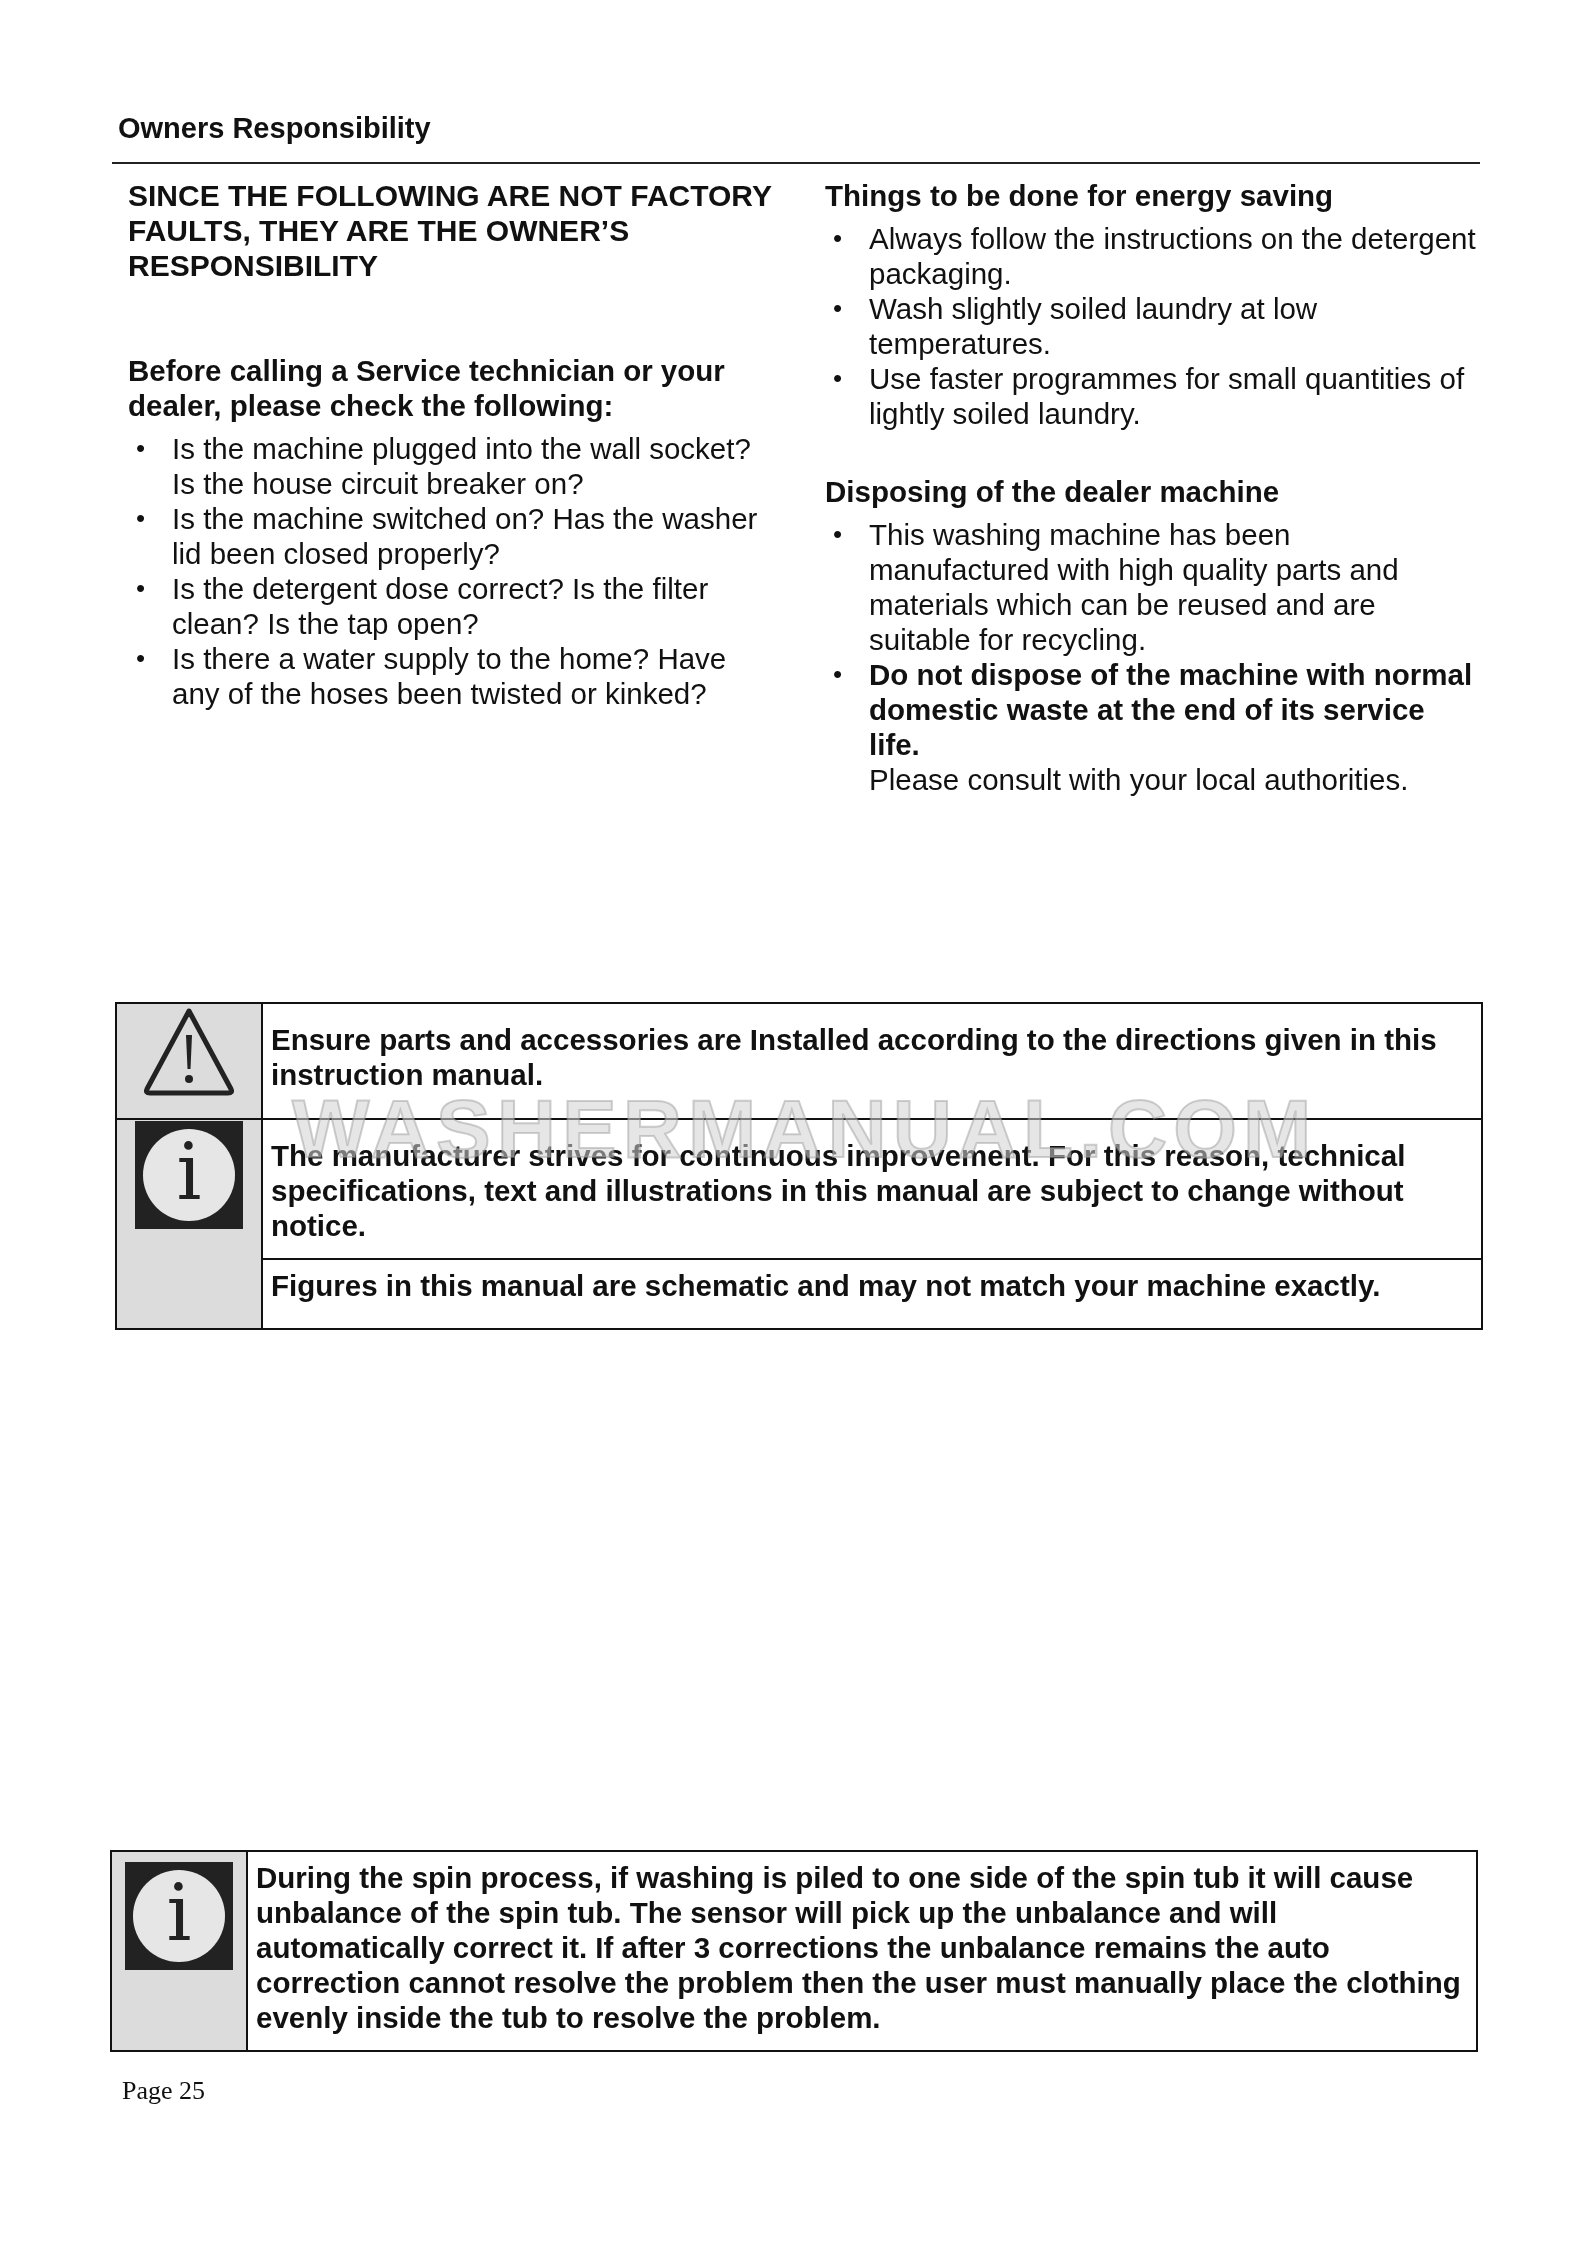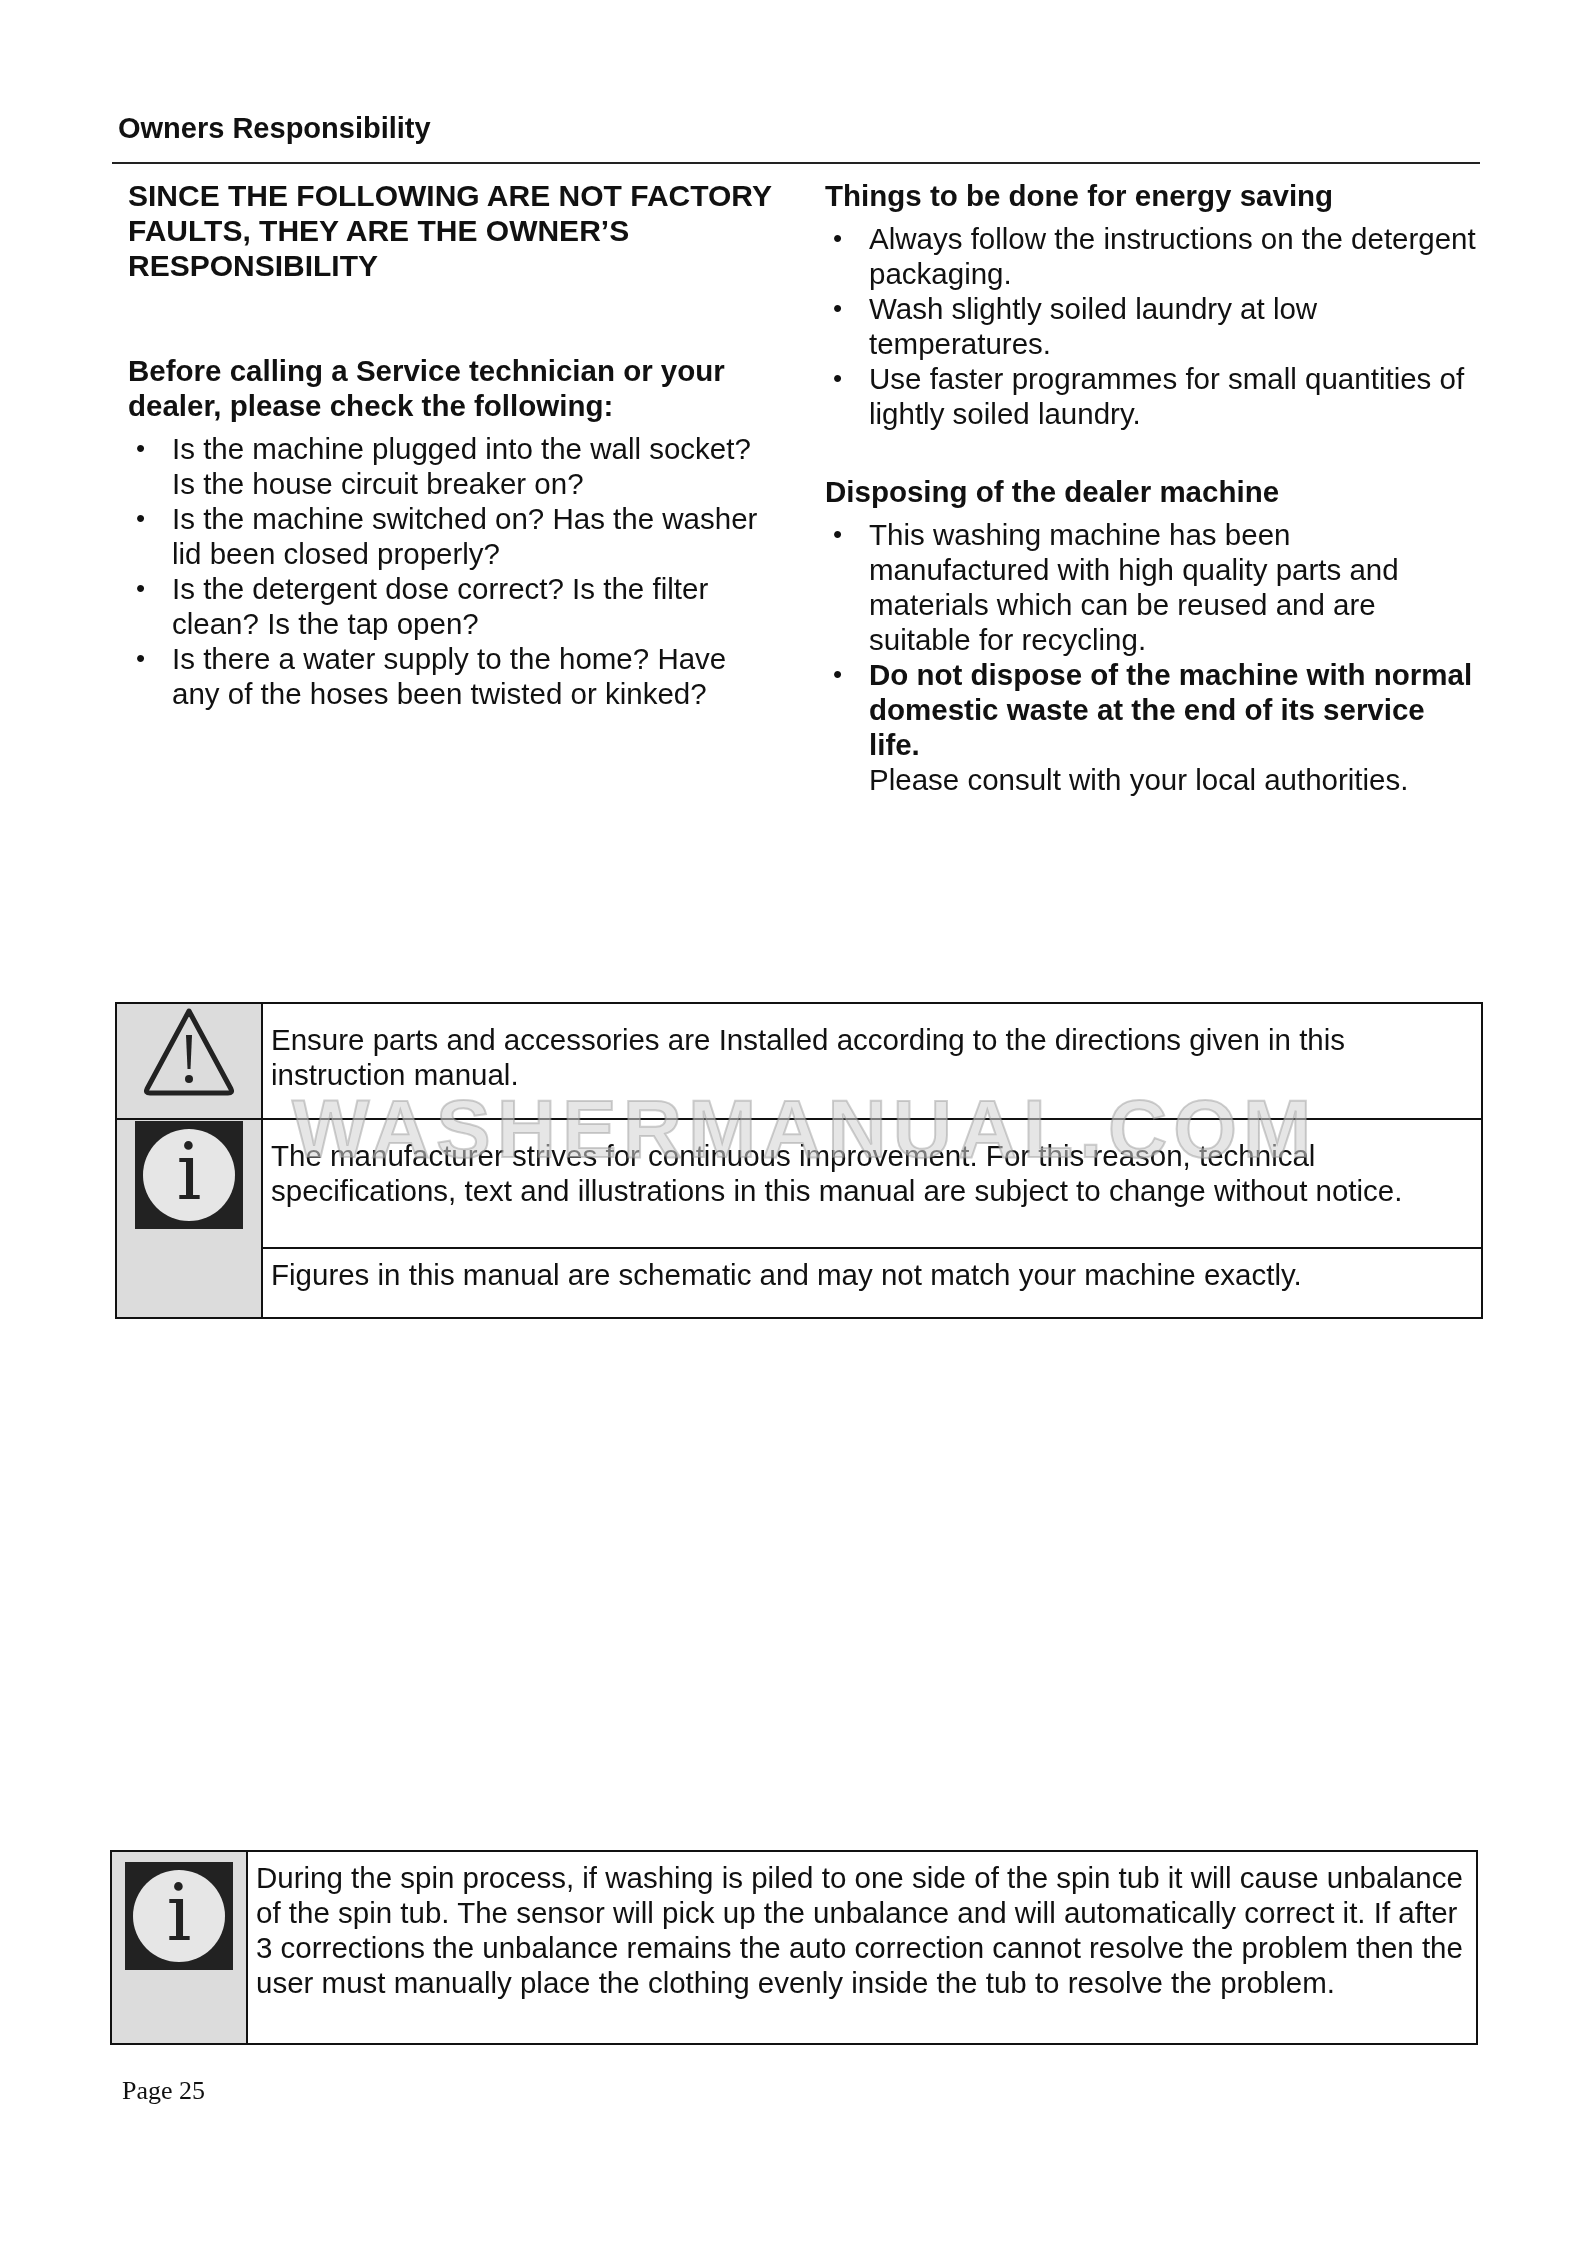--- a/index.html
+++ b/index.html
@@ -13,21 +13,21 @@
   .h-bold { font-weight: bold; }
   .caps { font-weight: bold; font-size: 30px; line-height: 35px; }
   ul { list-style: none; margin: 8px; padding: 0; }
   li { position: relative; padding-left: 36px; }
   li::before { content: "\2022"; position: absolute; left: 0; top: 0; font-size: 26px; }
   .gap { height: 35px; }
   .bold { font-weight: bold; }
   table.notice { position: absolute; border-collapse: collapse; font-size: 29.5px; line-height: 35px; }
   table.notice td { border: 2px solid #111; vertical-align: top; }
   td.icon-cell { background: #dcdcdc; text-align: center; vertical-align: middle; }
-  td.text-cell { padding: 18px 8px 15px 8px; background: transparent; }
+  td.text-cell { padding: 18px 8px 15px 8px; background: transparent; font-weight: bold; }
   .watermark { position: absolute; left: 292px; top: 1082px; font-size: 82px; font-weight: bold;
                letter-spacing: 6px; color: rgba(210,210,210,0.55);
                -webkit-text-stroke: 2px rgba(150,150,150,0.45); pointer-events: none; }
   .page-number { position: absolute; left: 122px; top: 2076px; font-family: "Liberation Serif", serif; font-size: 26px; }
   .info-icon { display: inline-block; width: 108px; height: 108px; background: #222; position: relative; }
   .info-icon .circle { position: absolute; left: 8px; top: 8px; width: 92px; height: 92px; border-radius: 50%;
                        background: #e6e6e6; }
   .info-icon .glyph { position: absolute; left: 0; right: 0; top: 6px; text-align: center;
                       font-family: "DejaVu Serif", serif; font-size: 78px; color: #222; line-height: 90px; }
 </style>

